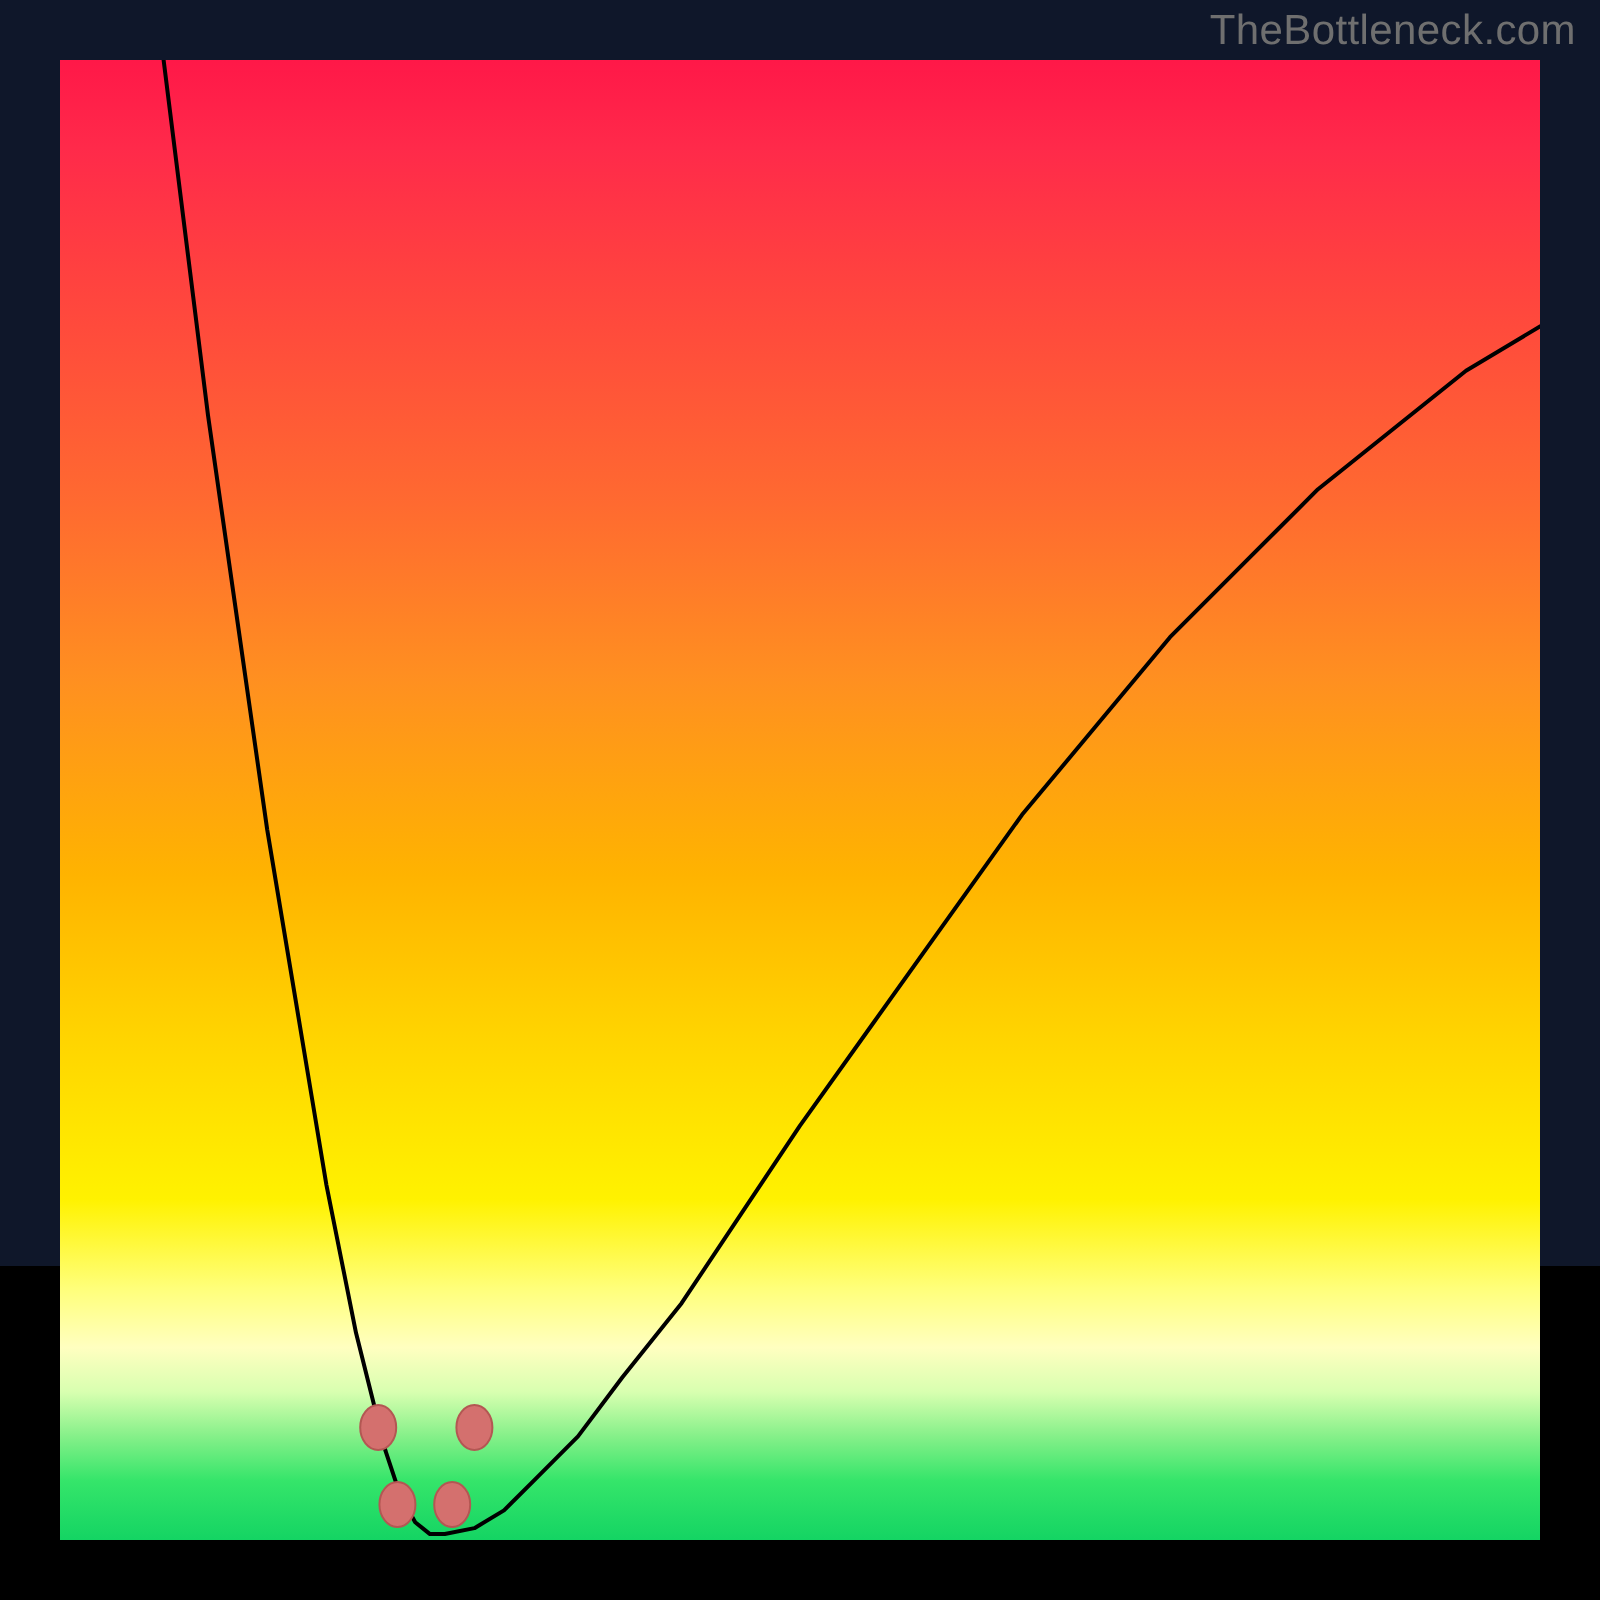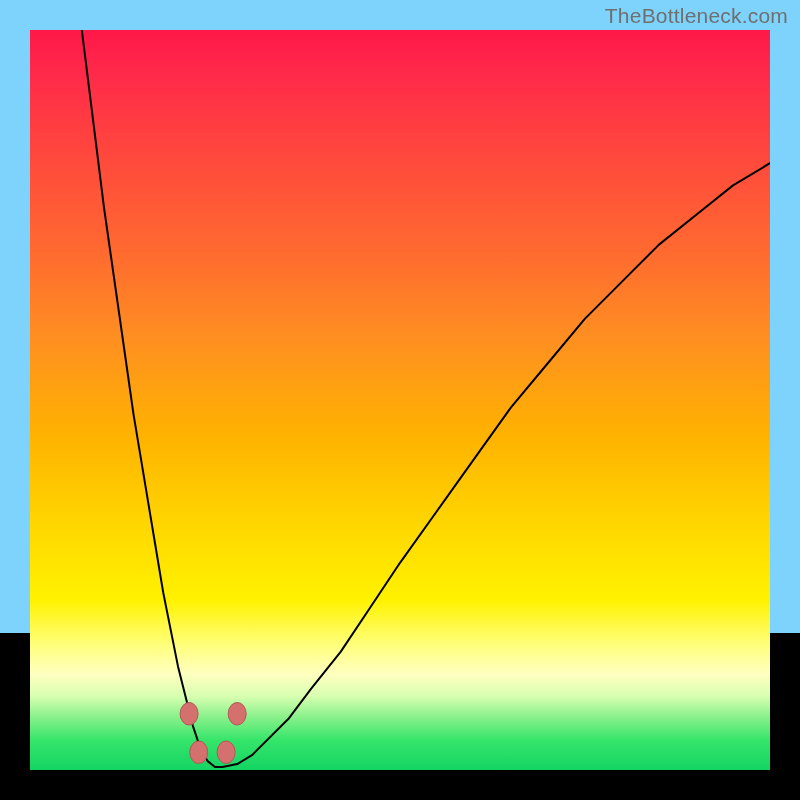--- a/index.html
+++ b/index.html
@@ -8,21 +8,21 @@
     width: 800px;
     height: 800px;
     background: #000;
     overflow: hidden;
     font-family: Arial, Helvetica, sans-serif;
   }
   .stage {
     position: relative;
     width: 800px;
     height: 633px;
-    background: #7dd3fc;
+    background: #0f172a;
   }
   .plot-area {
     position: absolute;
     left: 30px;
     top: 30px;
     width: 740px;
     height: 740px;
     
     background: linear-gradient(
       to bottom,

